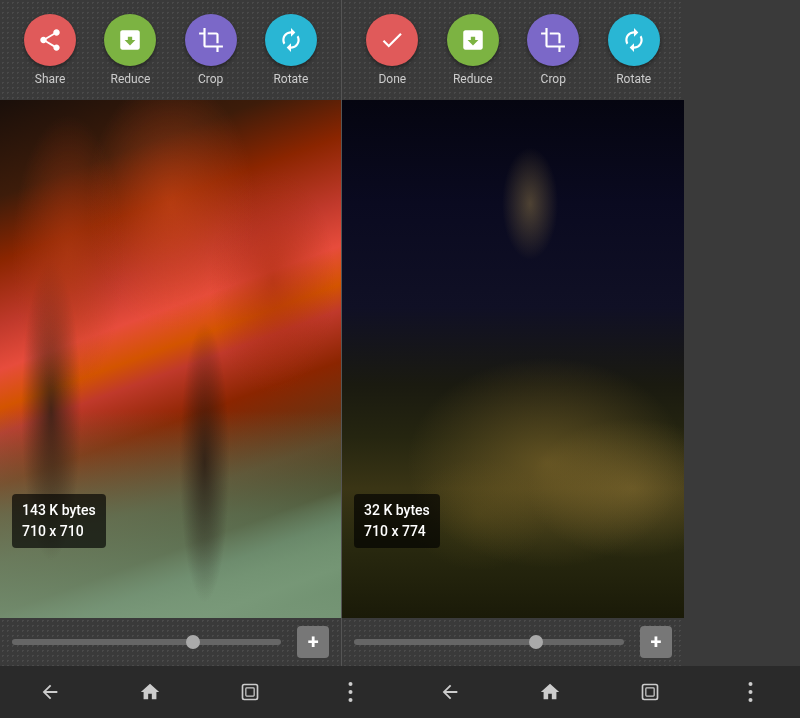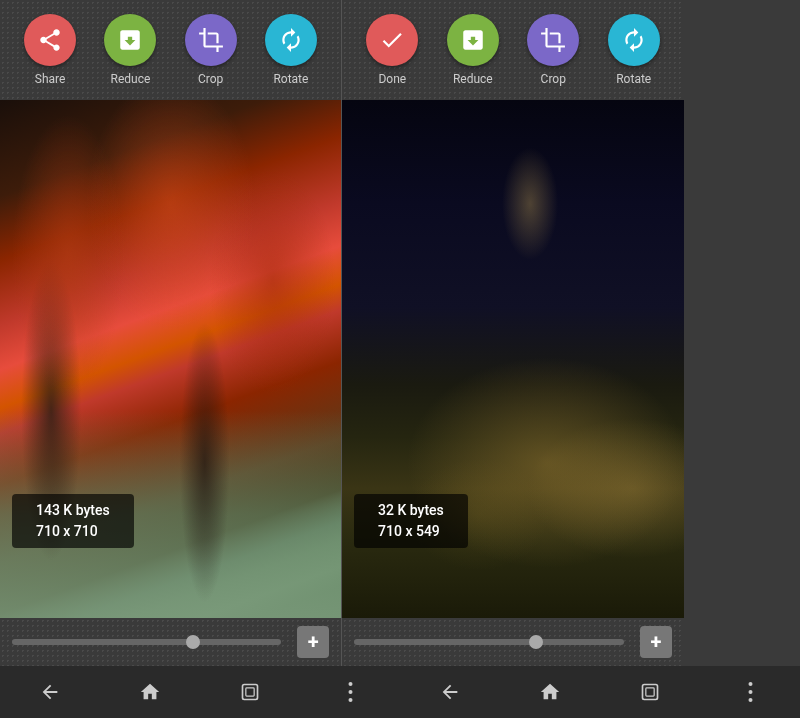--- a/index.html
+++ b/index.html
@@ -145,21 +145,21 @@
         radial-gradient(ellipse 100px 80px at 40% 80%, rgba(100,85,30,0.3) 0%, transparent 70%);
     }
 
     
     .info-overlay {
       position: absolute;
       bottom: 70px;
       left: 12px;
       background: rgba(0,0,0,0.65);
       color: white;
-      padding: 6px 24px;
+      padding: 6px 10px;
       border-radius: 4px;
       font-size: 14px;
       line-height: 1.5;
       font-weight: 500;
     }
 
     
     .bottom-bar {
       height: 48px;
       background: #3a3a3a;
@@ -343,21 +343,21 @@
         <span class="tool-label">Rotate</span>
       </div>
     </div>
 
     <div class="image-area">
       <div class="image-placeholder-castle">
         <div class="castle-overlay"></div>
       </div>
       <div class="info-overlay">
         <div>32 K bytes</div>
-        <div>710 x 549</div>
+        <div>710 x 774</div>
       </div>
     </div>
 
     <div class="bottom-bar dotted-bg">
       <div class="slider-track">
         <div class="slider-thumb"></div>
       </div>
       <div class="add-button">+</div>
     </div>
   </div>

